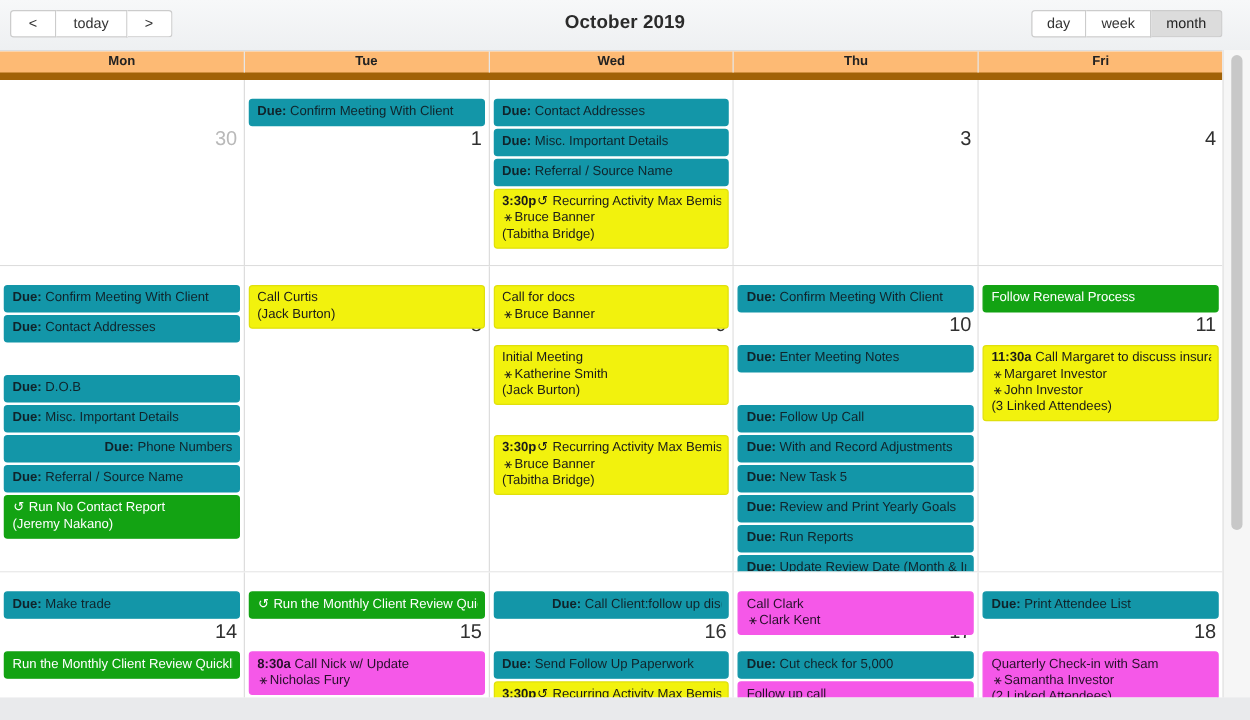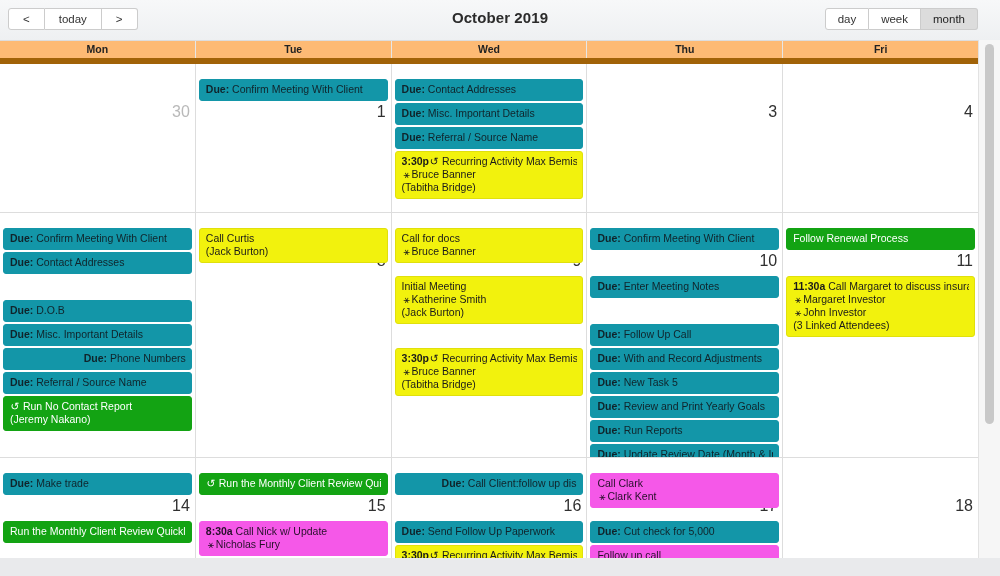--- a/index.html
+++ b/index.html
@@ -322,20 +322,30 @@
               <div class="ev teal" style="top: 48px; height: 22px;">
                 <span class="ln"><b class="tm">Due:</b><span> Cut check for 5,000</span></span>
               </div>
               <div class="ev pink" style="top: 72px; height: 22px;">
                 <span class="ln"><span>Follow up call</span></span>
               </div>
             </div>
           </div>
           <div class="day">
             <div class="daynum">18</div>
+            <div class="events">
+              <div class="ev teal" style="top: 0px; height: 22px;">
+                <span class="ln"><b class="tm">Due:</b><span> Print Attendee List</span></span>
+              </div>
+              <div class="ev pink" style="top: 48px; height: 48px;">
+                <span class="ln"><span>Quarterly Check-in with Sam</span></span>
+                <span class="ln"><span class="ico">⚹</span><span>Samantha Investor</span></span>
+                <span class="ln"><span>(2 Linked Attendees)</span></span>
+              </div>
+            </div>
           </div>
         </div>
       </div>
   </div>
 
   <div class="scrollbar">
     <div class="scrollthumb"></div>
   </div>
 
   <div class="bottom-strip"></div>

